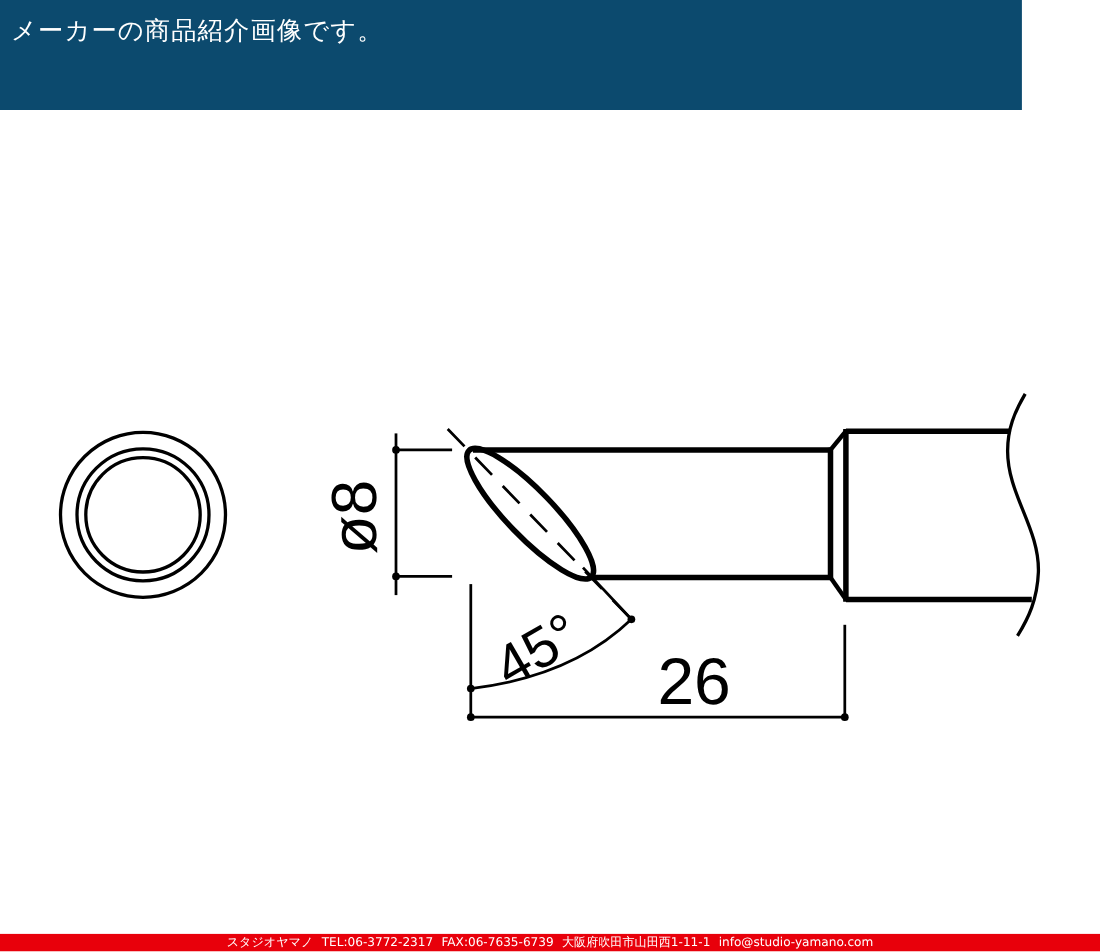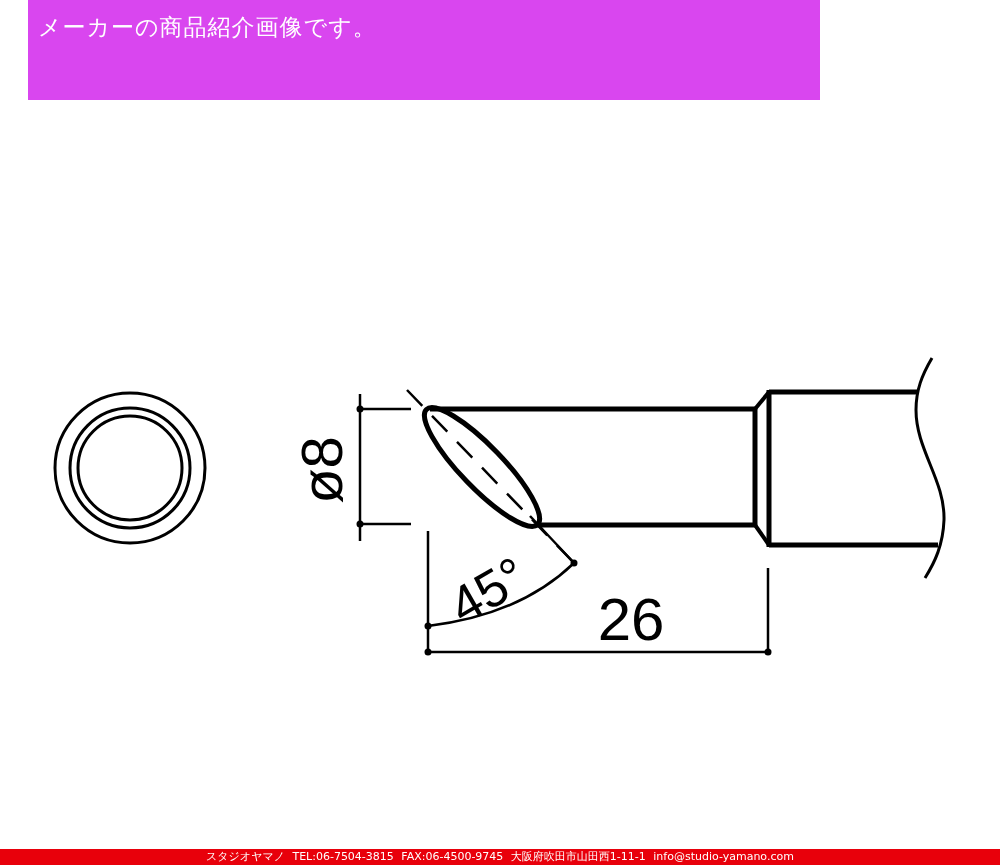--- a/index.html
+++ b/index.html
@@ -2,23 +2,22 @@
 <html><head>
   <meta charset="utf-8">
   <style>
     html, body { margin: 0; padding: 0; }
     body {
       width: 1000px; height: 865px; position: relative; overflow: hidden;
       background: #ffffff;
       font-family: "DejaVu Sans", sans-serif;
     }
     .header {
-      position: absolute; left: 0; top: 0; width: 792px; height: 100px;
-      background: #d946ef;
-      margin-left: 28px;
+      position: absolute; left: 0; top: 0; width: 929px; height: 100px;
+      background: #0c4a6e;
     }
     .header-title {
       position: absolute; left: 10px; top: 12px;
       color: #ffffff; font-size: 23px; letter-spacing: 1px;
       font-family: "DejaVu Sans", sans-serif;
     }
     .diagram {
       position: absolute; left: 0; top: 100px; width: 1000px; height: 749px;
     }
     .footer {
@@ -91,17 +90,17 @@
       <line x1="428" y1="652" x2="768" y2="652"></line>
     </g>
     <circle cx="428" cy="652" r="3.5" fill="#000"></circle>
     <circle cx="768" cy="652" r="3.5" fill="#000"></circle>
     <text class="dim-label" x="631" y="640" font-size="60" text-anchor="middle">26</text>
   </svg>
 </div>
 
 <div class="footer">
   <span>スタジオヤマノ</span>
-  <span>TEL:06-7504-3815</span>
-  <span>FAX:06-4500-9745</span>
+  <span>TEL:06-3772-2317</span>
+  <span>FAX:06-7635-6739</span>
   <span>大阪府吹田市山田西1-11-1</span>
   <span>info@studio-yamano.com</span>
 </div>
 
 </body></html>

